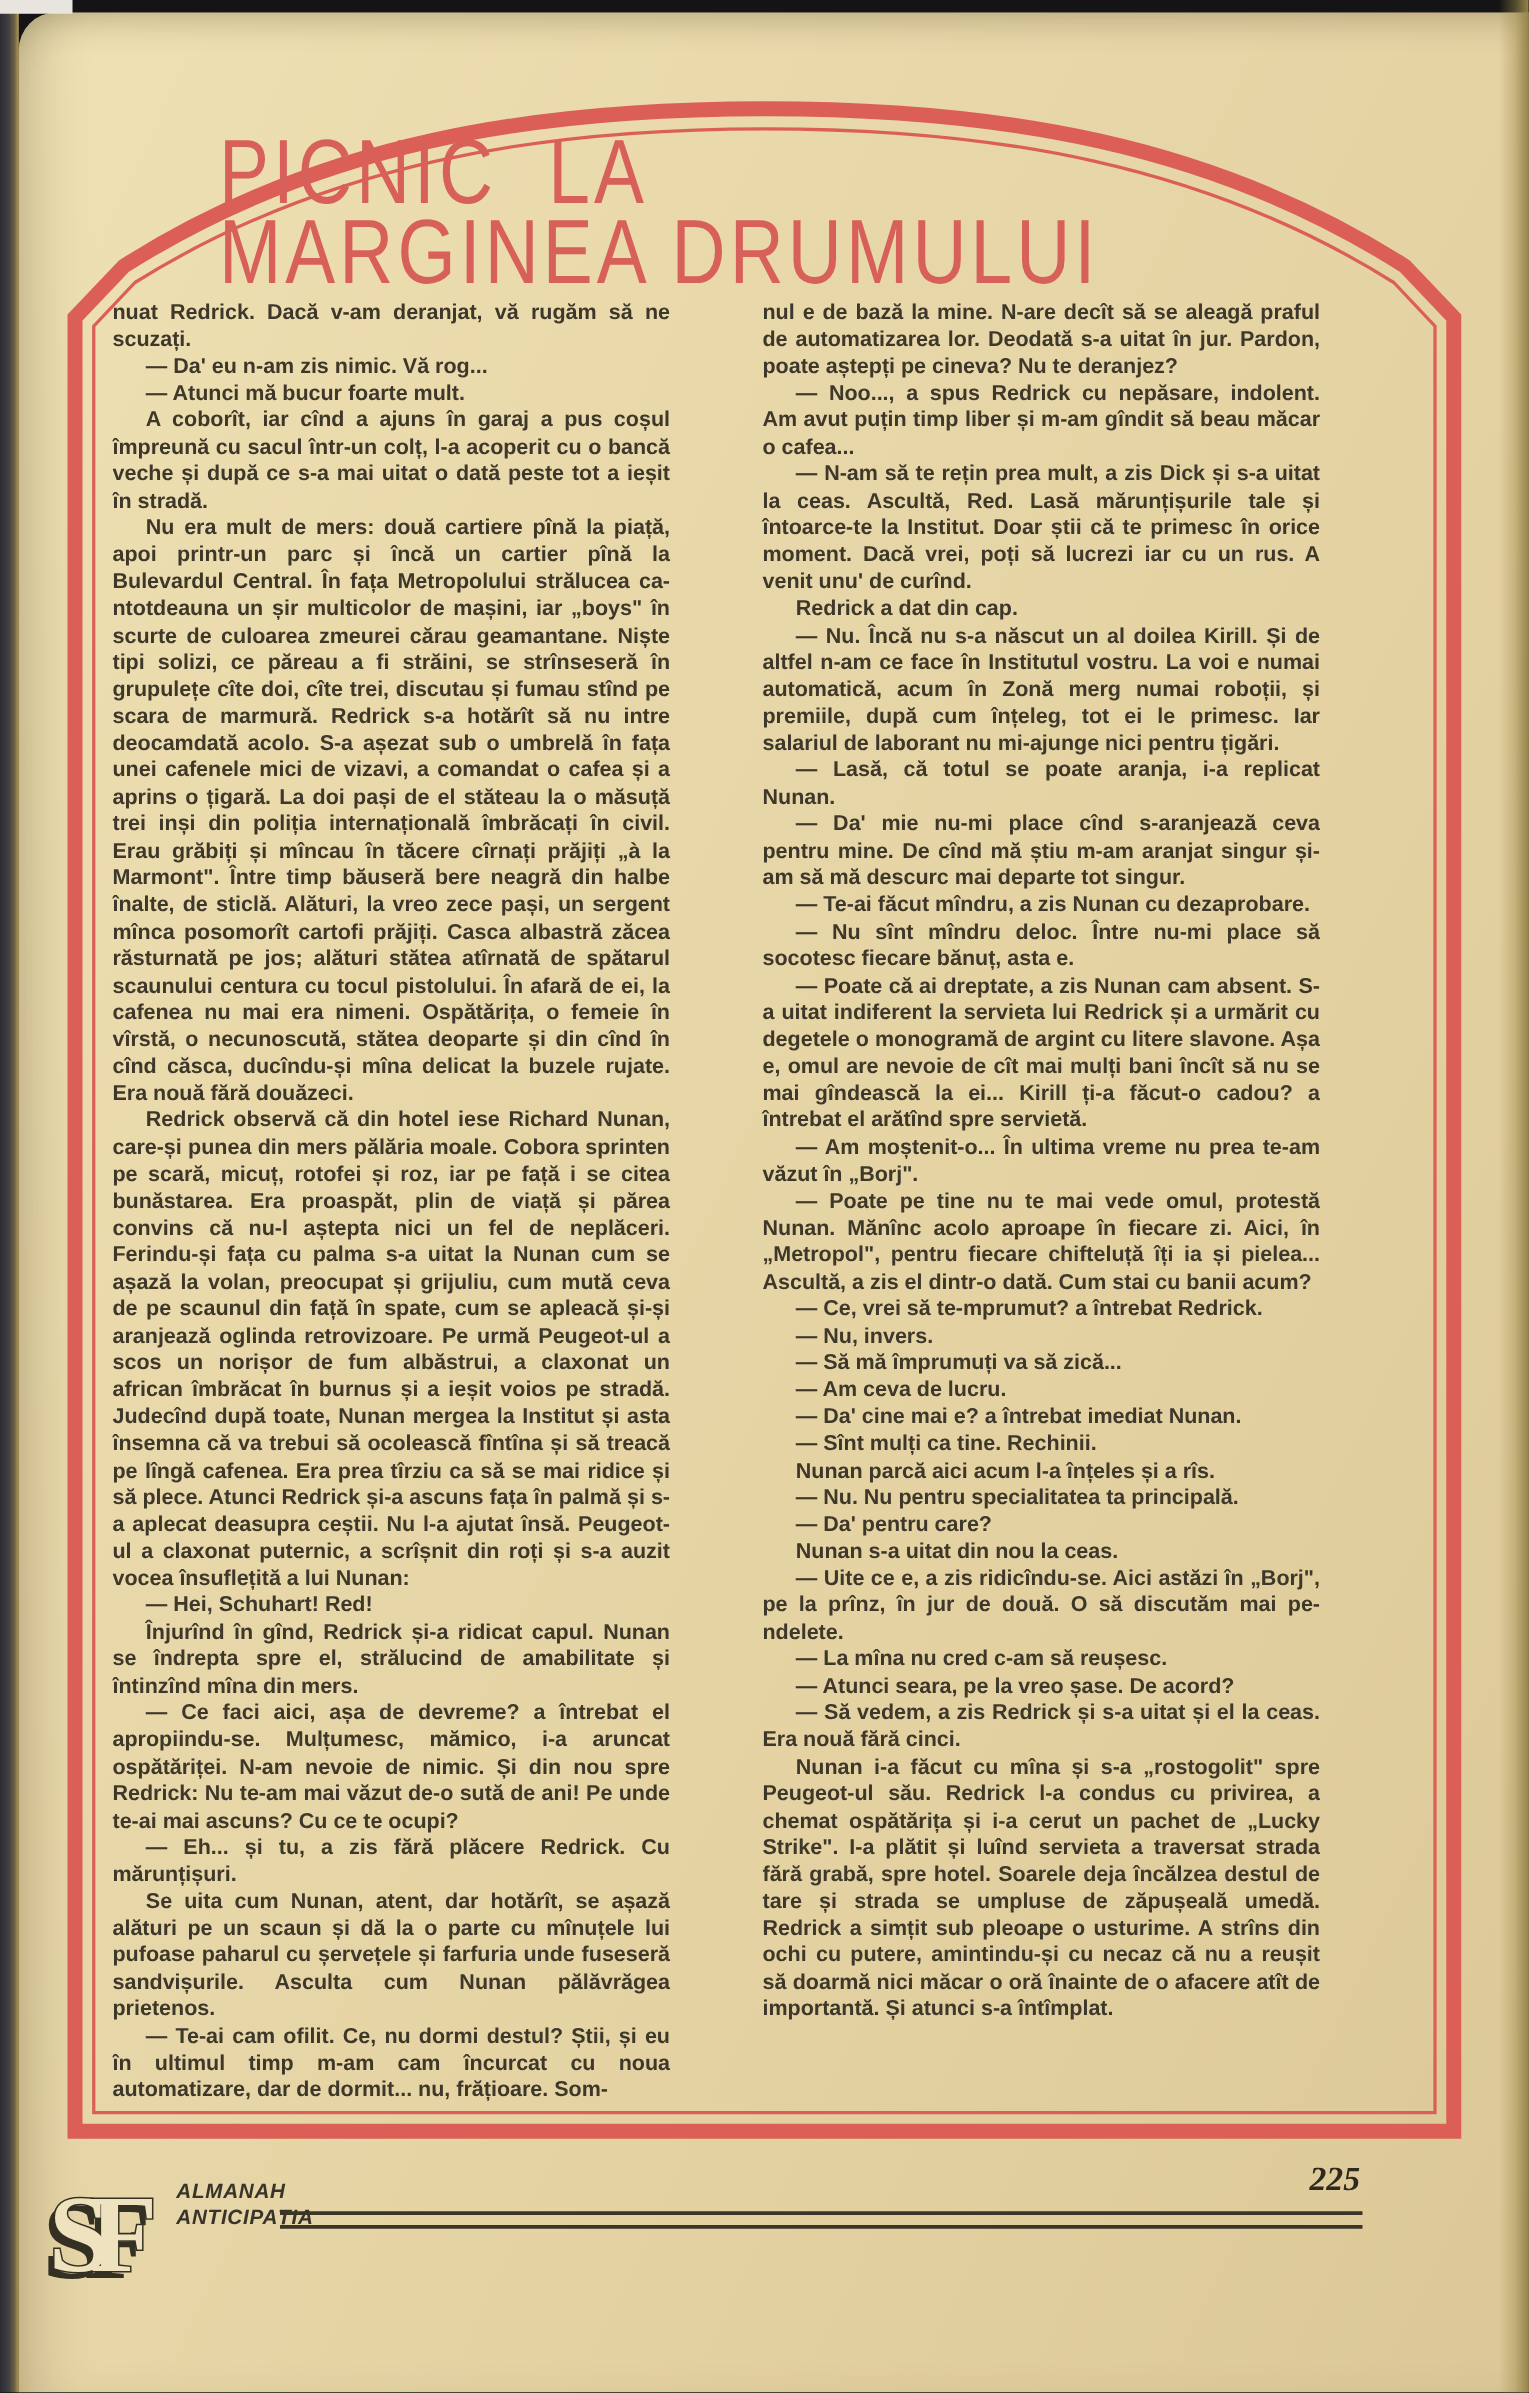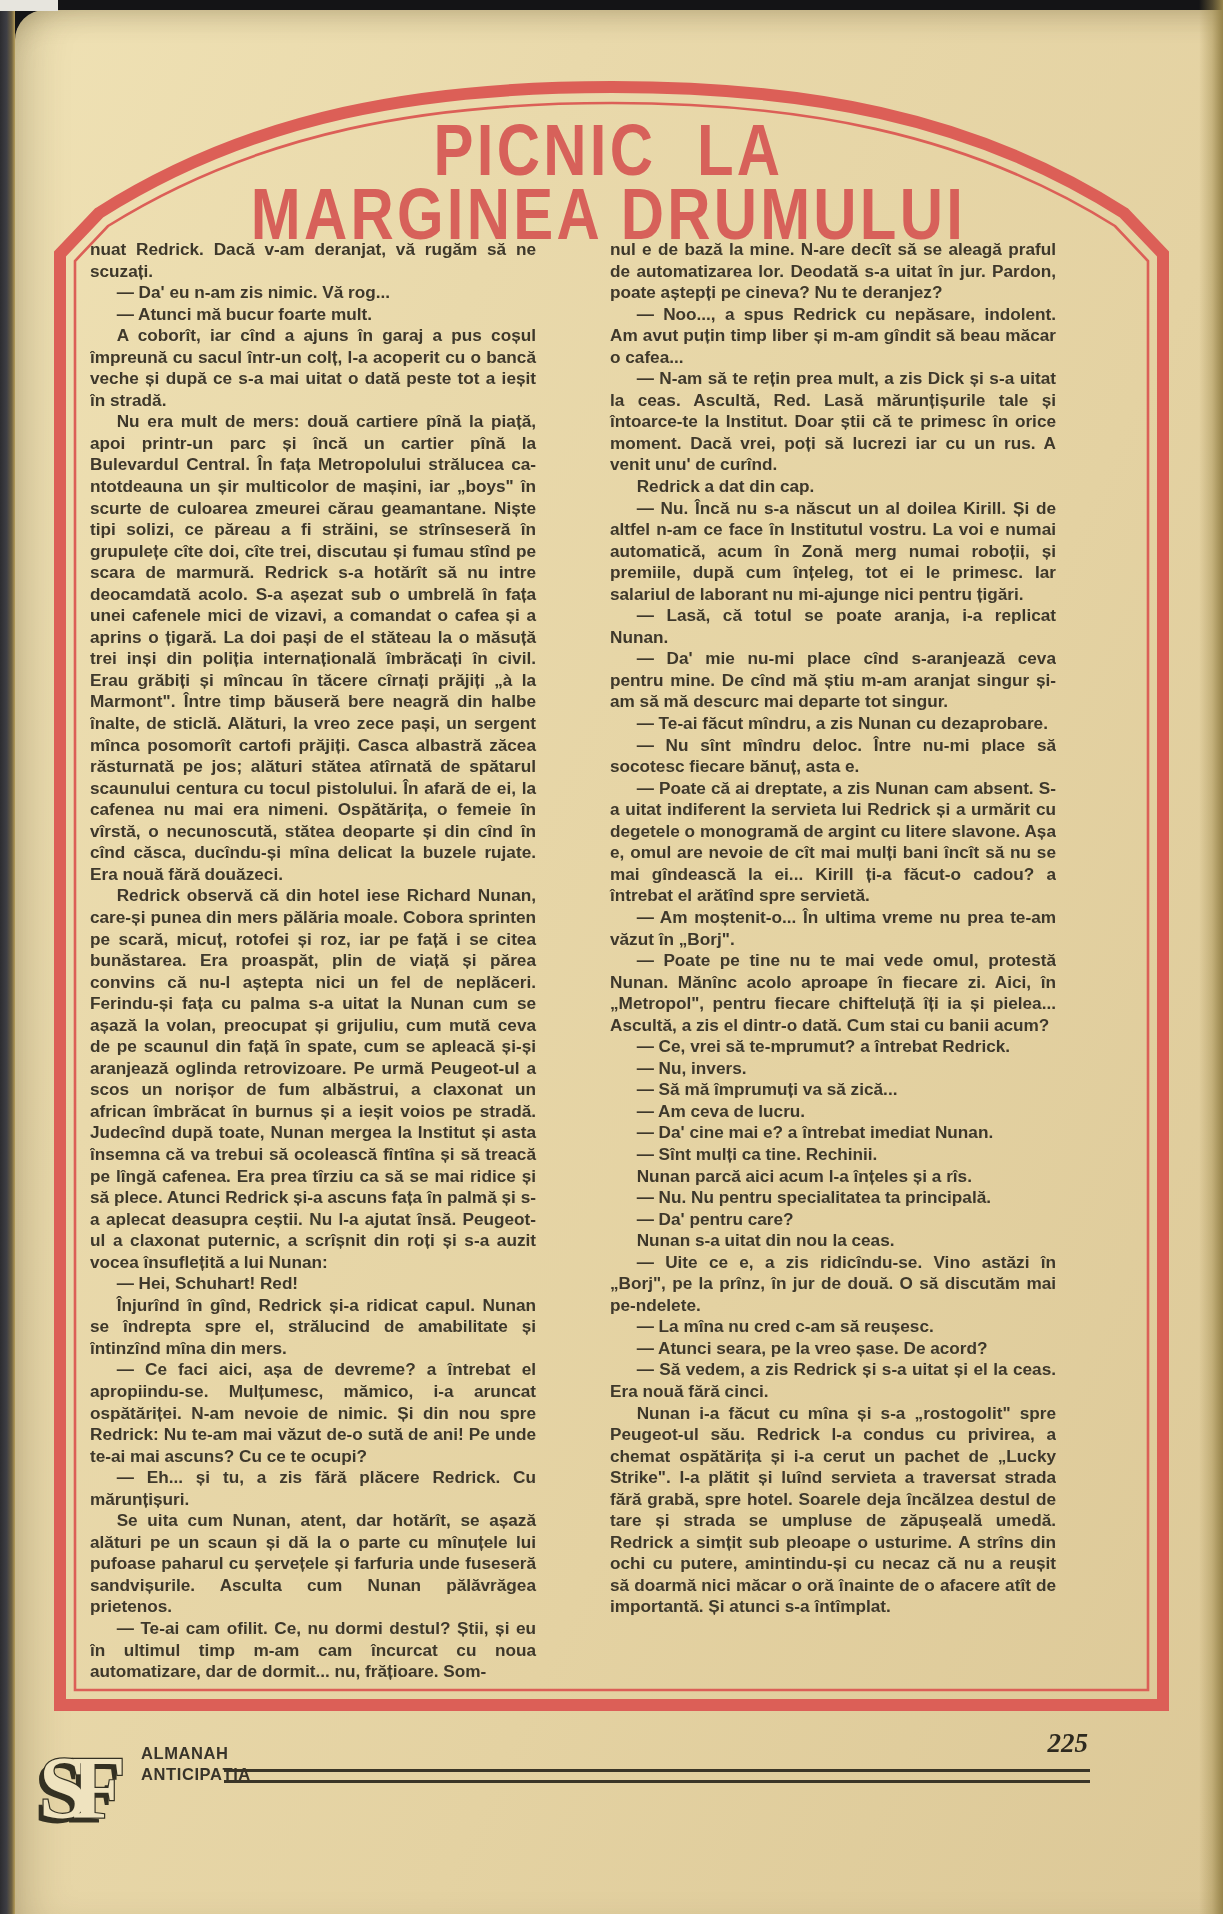--- a/index.html
+++ b/index.html
@@ -11,34 +11,34 @@
   .binding{position:absolute;left:0;top:0;width:15px;height:1914px;
     background:linear-gradient(90deg,#2c2c30 0%,#3f3f45 45%,#6f6242 78%,#b79d58 100%);}
   .top-white{position:absolute;left:0;top:0;width:58px;height:11px;background:#e7e5de;}
   .paper{position:absolute;left:15px;top:10px;width:1208px;height:1904px;
     border-top-left-radius:30px;
     background:linear-gradient(115deg,#efe1b4 0%,#e9d9ab 28%,#e4d2a2 62%,#dcc897 100%);
     box-shadow:inset 34px 0 46px -26px rgba(70,55,20,.28), inset 0 22px 30px -20px rgba(70,55,20,.30);}
   .right-edge{position:absolute;right:0;top:0;width:24px;height:1914px;
     background:linear-gradient(90deg,rgba(160,140,80,0) 0%,rgba(160,140,80,.45) 55%,#97844b 100%);}
   svg.frame{position:absolute;left:0;top:0;pointer-events:none;}
-  .title{position:absolute;left:80px;right:86px;top:106px;margin:12px;text-align:center;
-    color:#d7615a;font-weight:bold;}
+  .title{position:absolute;left:80px;right:86px;top:106px;margin:0;text-align:left;
+    color:#d7615a;font-weight:normal;}
   .title .tline{display:block;font-size:73px;line-height:64px;letter-spacing:4px;
     transform:scaleX(0.82);transform-origin:50% 50%;white-space:nowrap;}
   .title .tline.first{word-spacing:0.35em;}
   .columns{position:absolute;left:90px;top:239px;width:966px;height:1452px;
     display:flex;gap:74px;overflow:hidden;}
   .col{width:456px;height:100%;
     font-weight:bold;font-size:17.2px;line-height:21.55px;color:#3e382b;
     text-align:justify;}
   .col p{margin:0;text-indent:1.55em;}
   .col p.noindent{text-indent:0;}
   .footer-imprint{position:absolute;left:141px;top:1743px;
-    font-weight:bold;font-size:16.5px;line-height:21px;letter-spacing:0.6px;color:#38342a;}
+    font-weight:bold;font-size:16.5px;line-height:21px;letter-spacing:0.6px;color:#38342a;font-style:italic;}
   .footer-rule{position:absolute;left:224px;top:1769px;width:866px;height:8px;
     border-top:3px solid #3a3527;border-bottom:3px solid #3a3527;}
   .page-number{position:absolute;right:135px;top:1728px;
     font-family:"Liberation Serif","DejaVu Serif",serif;font-style:italic;font-weight:bold;
     font-size:27px;color:#2e2a1f;}
   .sf-logo{position:absolute;left:33px;top:1738px;}
 </style>
 </head>
 <body>
 
@@ -88,21 +88,21 @@
       <p>— Ce, vrei să te-mprumut? a întrebat Redrick.</p>
       <p>— Nu, invers.</p>
       <p>— Să mă împrumuți va să zică...</p>
       <p>— Am ceva de lucru.</p>
       <p>— Da' cine mai e? a întrebat imediat Nunan.</p>
       <p>— Sînt mulți ca tine. Rechinii.</p>
       <p>Nunan parcă aici acum l-a înțeles și a rîs.</p>
       <p>— Nu. Nu pentru specialitatea ta principală.</p>
       <p>— Da' pentru care?</p>
       <p>Nunan s-a uitat din nou la ceas.</p>
-      <p>— Uite ce e, a zis ridicîndu-se. Vino astăzi în „Borj", pe la prînz, în jur de două. O să discutăm mai pe-ndelete.</p>
+      <p>— Uite ce e, a zis ridicîndu-se. Aici astăzi în „Borj", pe la prînz, în jur de două. O să discutăm mai pe-ndelete.</p>
       <p>— La mîna nu cred c-am să reușesc.</p>
       <p>— Atunci seara, pe la vreo șase. De acord?</p>
       <p>— Să vedem, a zis Redrick și s-a uitat și el la ceas. Era nouă fără cinci.</p>
       <p>Nunan i-a făcut cu mîna și s-a „rostogolit" spre Peugeot-ul său. Redrick l-a condus cu privirea, a chemat ospătărița și i-a cerut un pachet de „Lucky Strike". I-a plătit și luînd servieta a traversat strada fără grabă, spre hotel. Soarele deja încălzea destul de tare și strada se umpluse de zăpușeală umedă. Redrick a simțit sub pleoape o usturime. A strîns din ochi cu putere, amintindu-și cu necaz că nu a reușit să doarmă nici măcar o oră înainte de o afacere atît de importantă. Și atunci s-a întîmplat.</p>
     </div>
 </div>
 
 <div class="sf-logo">
   <svg width="110" height="100" viewBox="0 0 110 100">
     <text x="1" y="84" font-family="Liberation Serif, DejaVu Serif, serif" font-weight="bold" font-size="88" letter-spacing="-16" fill="#343123">SF</text>

